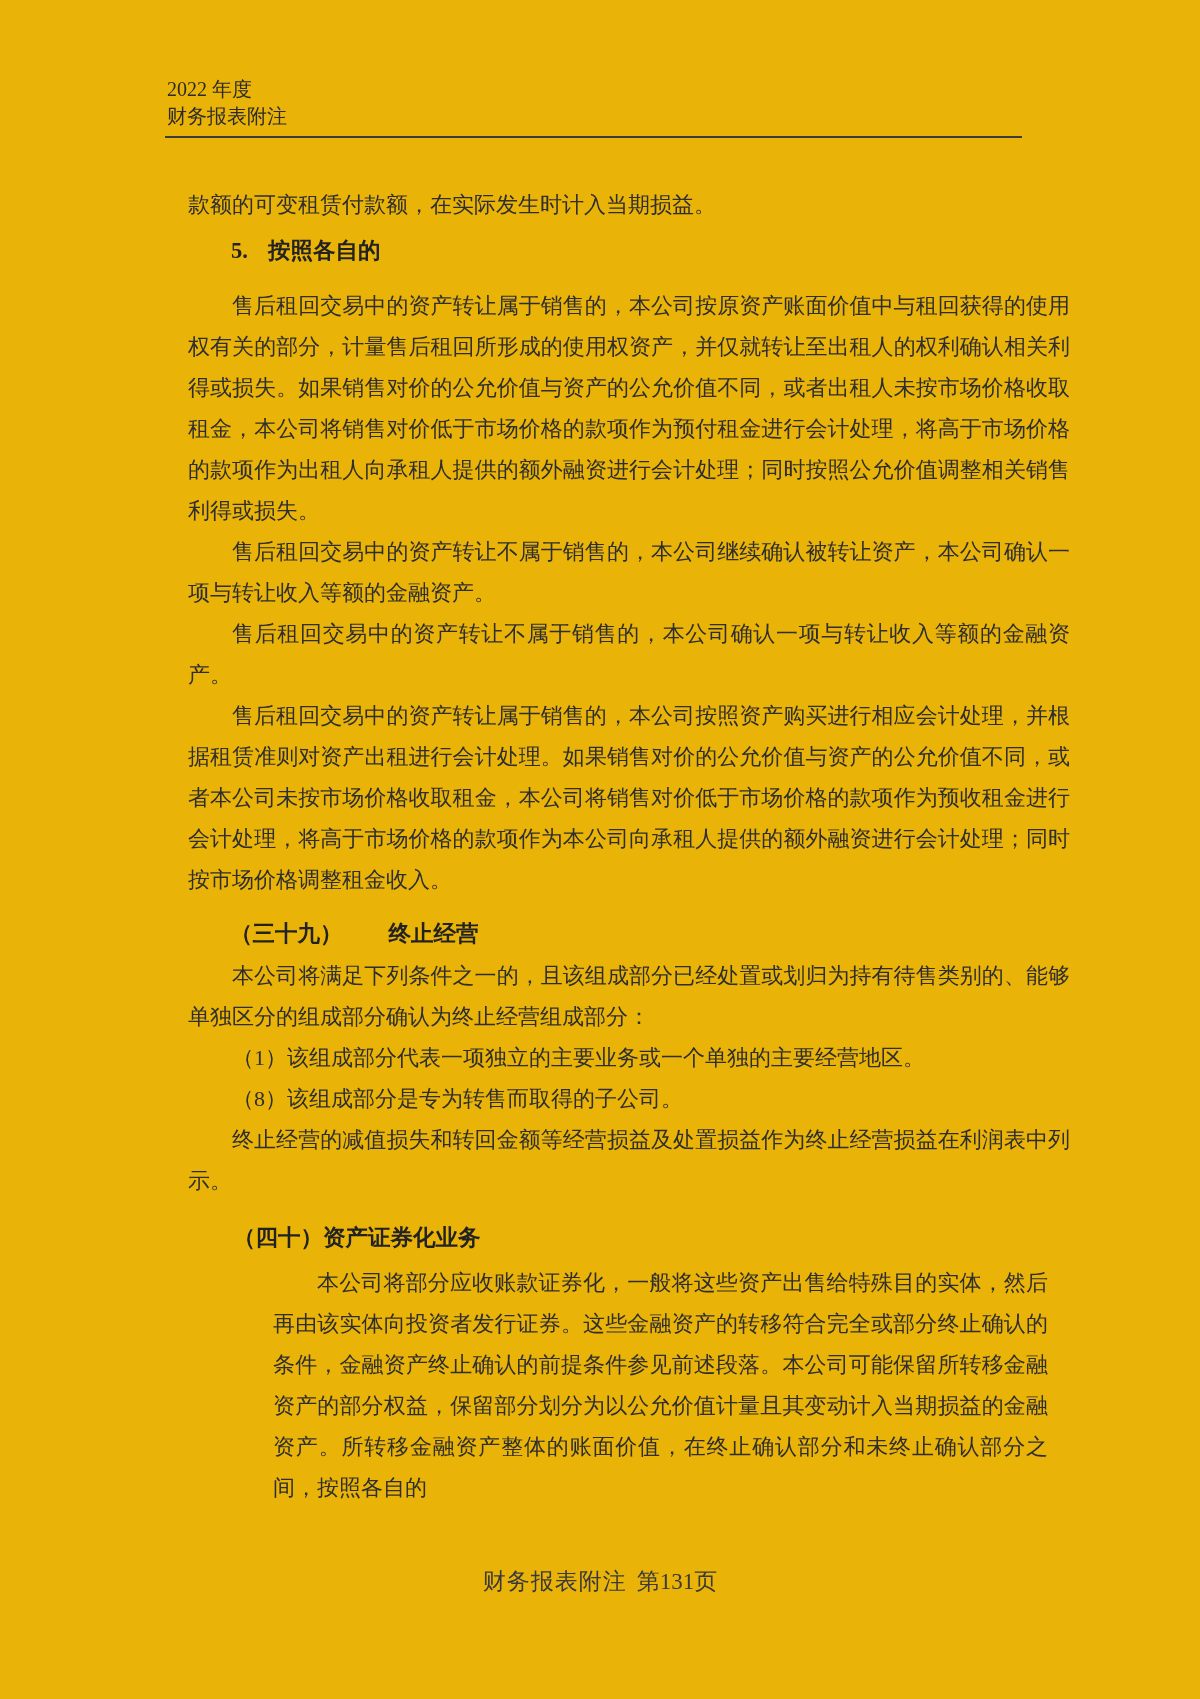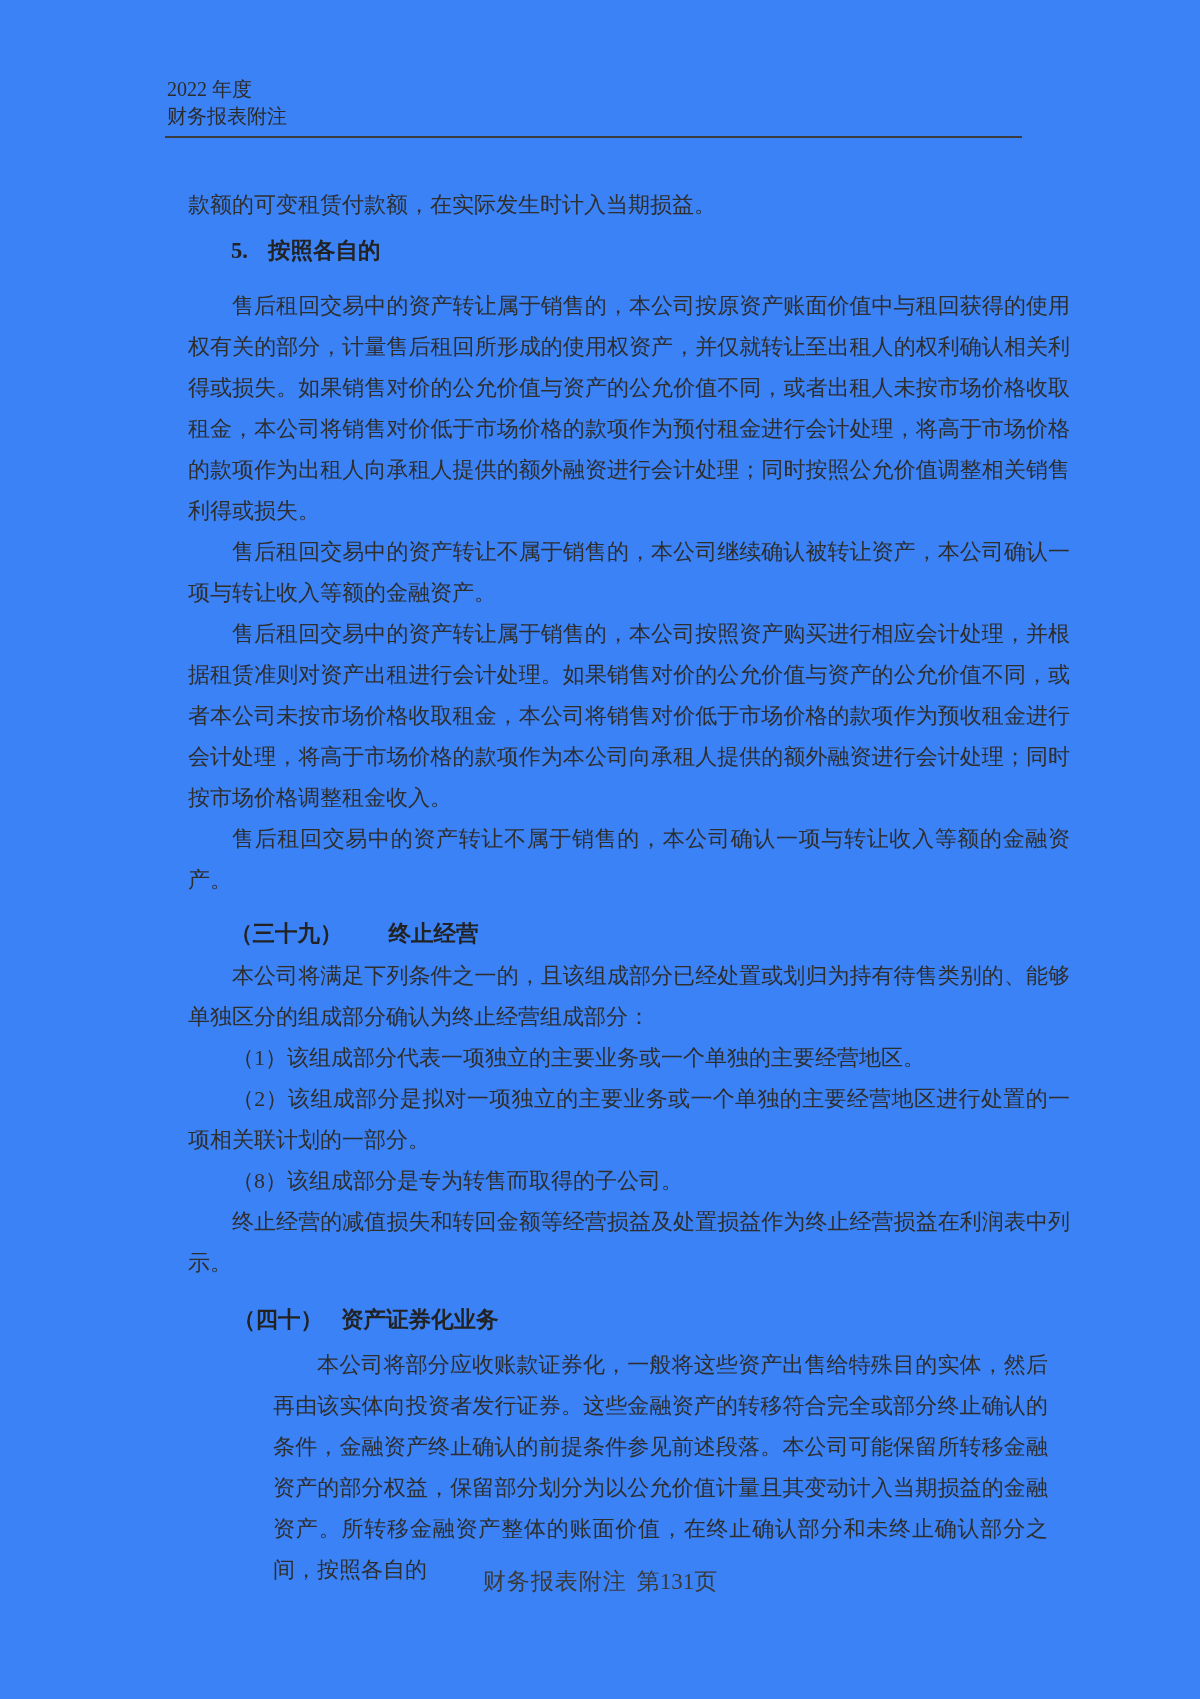--- a/index.html
+++ b/index.html
@@ -5,21 +5,21 @@
   html, body {
     margin: 0;
     padding: 0;
     background: #e8e8e8;
   }
   .page {
     position: relative;
     width: 1200px;
     height: 1699px;
     margin: 0 auto;
-    background: #3b82f6;
+    background: #eab308;
     color: #2e2e2e;
     font-family: "Liberation Serif", "DejaVu Serif", serif;
     overflow: hidden;
   }
   
   .page-header {
     position: absolute;
     left: 167px;
     top: 76px;
     font-size: 20px;
@@ -68,21 +68,21 @@
   .h-s5 .h-num { margin-right: 20px; }
   .h-s39 {
     margin: 13px 0 1px 0 !important;
     padding-left: 42px;
   }
   .h-s39 .h-num { margin-right: 46px; }
   .h-s40 {
     margin: 16px 0 4px 0 !important;
     padding-left: 45px;
   }
-  .h-s40 .h-num { margin-right: 18px; }
+  .h-s40 .h-num { margin-right: 0; }
   .block-indent {
     margin-left: 85px !important;
     margin-right: 22px !important;
   }
   
   .page-footer {
     position: absolute;
     left: 0;
     top: 1566px;
     width: 100%;
@@ -112,29 +112,28 @@
 
   <div class="doc-body">
 
     <p class="no-indent">款额的可变租赁付款额，在实际发生时计入当期损益。</p>
 
     <h3 class="h-s5">
       <span class="h-num">5.</span><span>按照各自的</span>
     </h3>
     <p>售后租回交易中的资产转让属于销售的，本公司按原资产账面价值中与租回获得的使用权有关的部分，计量售后租回所形成的使用权资产，并仅就转让至出租人的权利确认相关利得或损失。如果销售对价的公允价值与资产的公允价值不同，或者出租人未按市场价格收取租金，本公司将销售对价低于市场价格的款项作为预付租金进行会计处理，将高于市场价格的款项作为出租人向承租人提供的额外融资进行会计处理；同时按照公允价值调整相关销售利得或损失。</p>
     <p>售后租回交易中的资产转让不属于销售的，本公司继续确认被转让资产，本公司确认一项与转让收入等额的金融资产。</p>
+    <p>售后租回交易中的资产转让不属于销售的，本公司确认一项与转让收入等额的金融资产。</p>
     <p>售后租回交易中的资产转让属于销售的，本公司按照资产购买进行相应会计处理，并根据租赁准则对资产出租进行会计处理。如果销售对价的公允价值与资产的公允价值不同，或者本公司未按市场价格收取租金，本公司将销售对价低于市场价格的款项作为预收租金进行会计处理，将高于市场价格的款项作为本公司向承租人提供的额外融资进行会计处理；同时按市场价格调整租金收入。</p>
-    <p>售后租回交易中的资产转让不属于销售的，本公司确认一项与转让收入等额的金融资产。</p>
 
     <h3 class="h-s39">
       <span class="h-num">（三十九）</span><span>终止经营</span>
     </h3>
     <p>本公司将满足下列条件之一的，且该组成部分已经处置或划归为持有待售类别的、能够单独区分的组成部分确认为终止经营组成部分：</p>
     <p>（1）该组成部分代表一项独立的主要业务或一个单独的主要经营地区。</p>
-    <p>（2）该组成部分是拟对一项独立的主要业务或一个单独的主要经营地区进行处置的一项相关联计划的一部分。</p>
     <p>（8）该组成部分是专为转售而取得的子公司。</p>
     <p>终止经营的减值损失和转回金额等经营损益及处置损益作为终止经营损益在利润表中列示。</p>
 
     <h3 class="h-s40">
       <span class="h-num">（四十）</span><span>资产证券化业务</span>
     </h3>
     <p class="block-indent">本公司将部分应收账款证券化，一般将这些资产出售给特殊目的实体，然后再由该实体向投资者发行证券。这些金融资产的转移符合完全或部分终止确认的条件，金融资产终止确认的前提条件参见前述段落。本公司可能保留所转移金融资产的部分权益，保留部分划分为以公允价值计量且其变动计入当期损益的金融资产。所转移金融资产整体的账面价值，在终止确认部分和未终止确认部分之间，按照各自的</p>
 
   </div>
 

